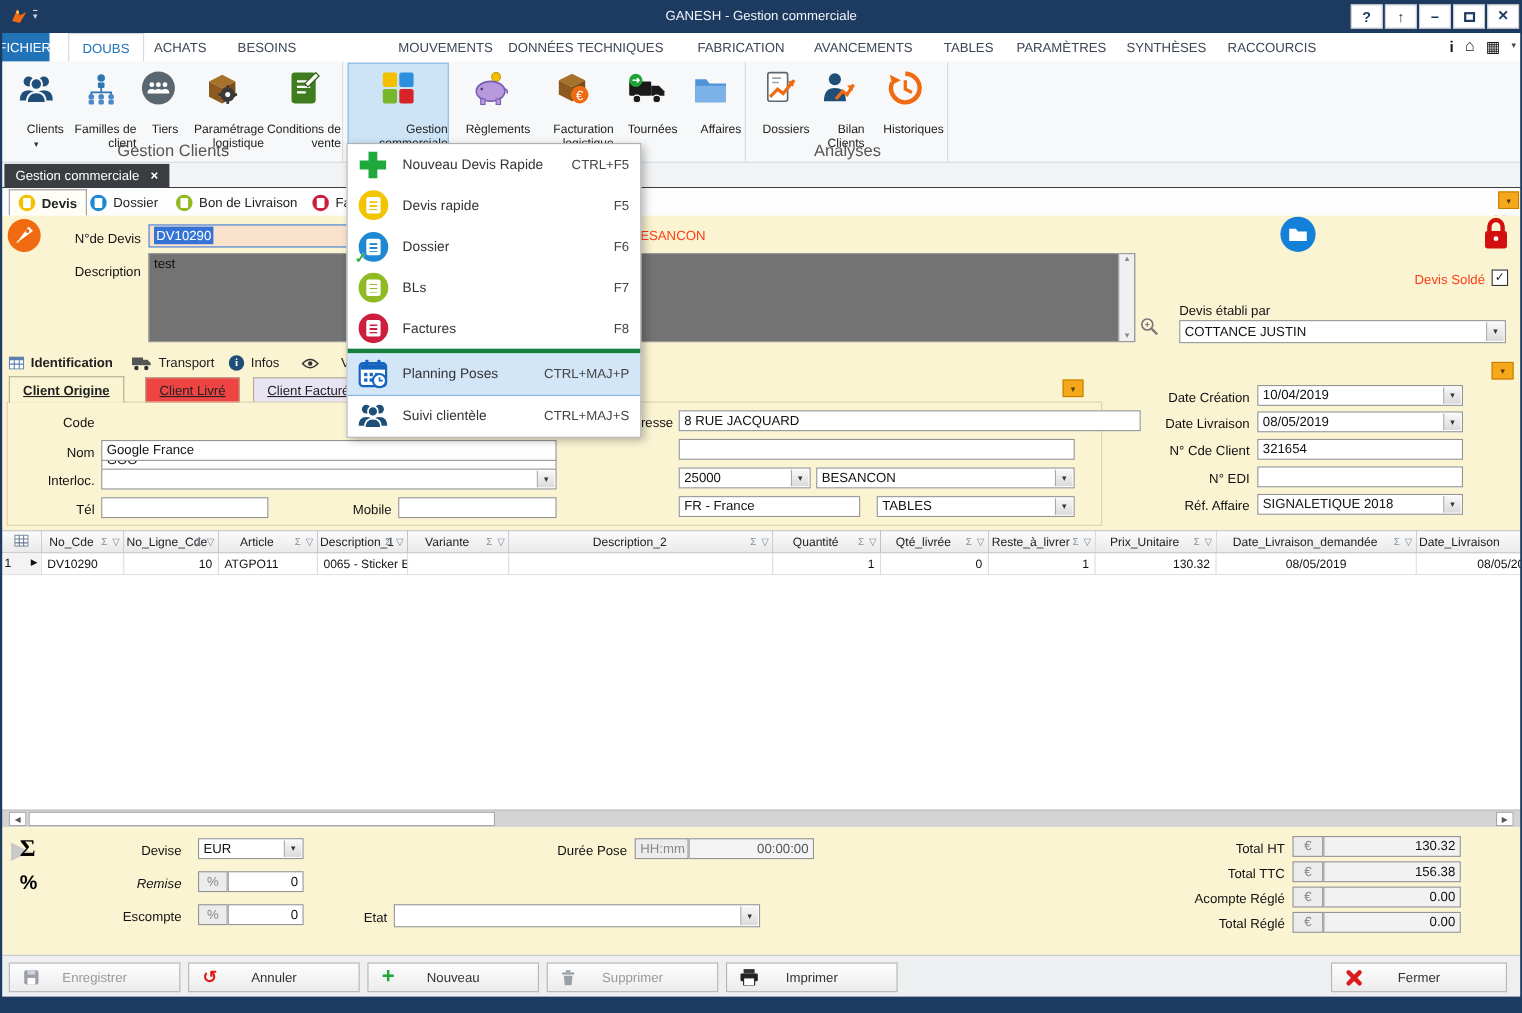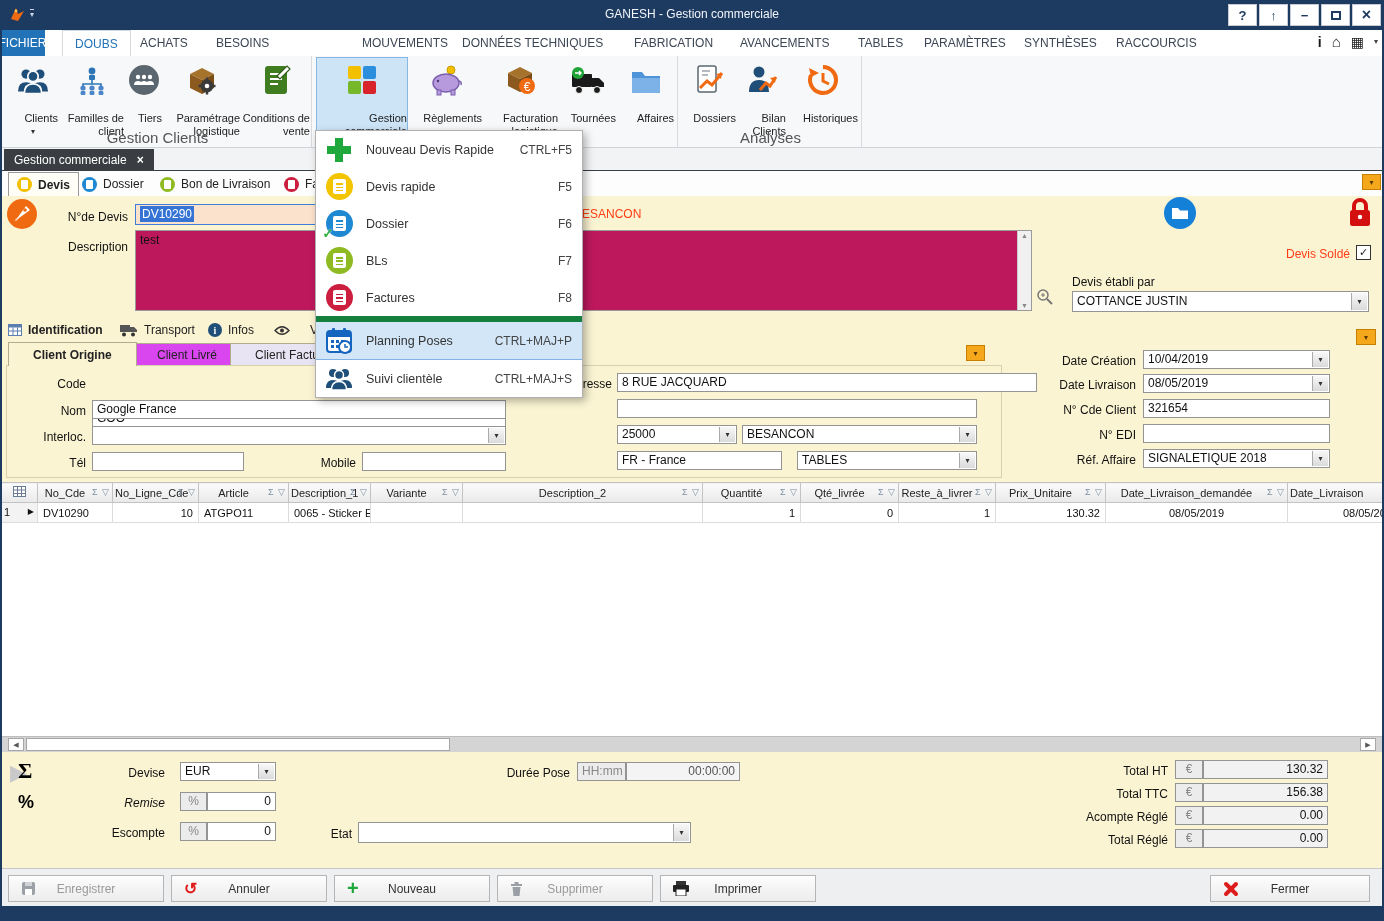--- a/index.html
+++ b/index.html
@@ -38,21 +38,21 @@
   
   .form{position:absolute;left:0;top:196px;width:1384px;height:286px;background:#fbf4d3;}
   .lbl{position:absolute;font-size:12px;color:#111;text-align:right;white-space:nowrap;}
   .tb{position:absolute;background:#fff;border:1px solid #949494;font-size:12px;line-height:17px;height:19px;padding:0 4px;white-space:nowrap;overflow:hidden;color:#111;}
   .gray{background:#ececec;color:#888;}
   .num{text-align:right;}
   .ddbtn{position:absolute;right:1px;top:1px;bottom:1px;width:16px;background:linear-gradient(#f8f8f8,#dadada);border-left:1px solid #aaa;font-size:8px;color:#333;display:flex;align-items:center;justify-content:center;}
   .obtn{position:absolute;width:19px;height:16px;background:#f6a81c;border:1px solid #c77f00;color:#5a3a00;font-size:8px;display:flex;align-items:center;justify-content:center;z-index:30;}
   .redtxt{color:#ff3c14;}
   .stab{position:absolute;top:320px;height:20px;display:flex;align-items:center;gap:6px;font-size:12px;color:#222;}
-  .ctab{position:absolute;height:23px;display:flex;align-items:center;padding:0 24px;font-size:12px;border:1px solid #b4ab8e;border-bottom:none;color:#222;}
+  .ctab{position:absolute;height:23px;display:flex;align-items:center;padding:0 12px;font-size:12px;border:1px solid #b4ab8e;border-bottom:none;color:#222;text-decoration:underline;}
   .panelbox{position:absolute;left:6px;top:364px;width:996px;height:113px;border:1px solid #d9d1ae;}
   
   .gridwrap{position:absolute;left:0;top:482px;width:1384px;}
   table.grid{border-collapse:collapse;table-layout:fixed;width:1384px;font-size:11px;}
   table.grid th{height:20px;background:linear-gradient(#fbfbfb,#e9e9e9);border:1px solid #c3c3c3;font-weight:normal;color:#222;position:relative;padding:0 2px;overflow:hidden;white-space:nowrap;}
   table.grid td{height:20px;background:#fff;border:1px solid #dcdcdc;padding:0 5px;overflow:hidden;white-space:nowrap;color:#111;}
   .thi{position:absolute;right:2px;top:4px;font-size:9px;color:#7d8ea0;letter-spacing:1px;}
   .thn{display:block;text-align:center;padding-right:20px;}
   .rowind{background:#f3f3f3 !important;position:relative;color:#333;}
   .whitearea{position:absolute;left:0;top:523px;width:1384px;height:213px;background:#fff;}
@@ -68,21 +68,21 @@
   .btn .bicon{position:absolute;left:12px;display:flex;align-items:center;}
   .disabled-look{color:#9a9a9a;}
   .bottomstrip{position:absolute;left:0;top:906px;width:1384px;height:15px;background:#1d3a60;}
   .edge{position:absolute;top:0;bottom:0;width:2px;background:#1d3a60;z-index:90;}
   
   .menu{position:absolute;left:315px;top:130px;width:268px;height:268px;background:#fff;border:1px solid #b0b0b0;box-shadow:3px 3px 8px rgba(0,0,0,.3);z-index:60;display:flex;flex-direction:column;}
   .mi{flex:1;display:flex;align-items:center;gap:12px;padding:0 10px 0 8px;}
   .mi .ico{width:30px;display:flex;justify-content:center;position:relative;}
   .mi .lab{flex:1;font-size:12.5px;color:#333;}
   .mi .sc{font-size:12px;color:#444;}
-  .mi.hilite{background:#d2e6f8;border-top:6px solid #15803d;border-bottom:1px solid #7fb2e5;}
+  .mi.hilite{background:#d2e6f8;border-top:4px solid #15803d;border-bottom:1px solid #7fb2e5;}
   .dc{width:27px;height:27px;border-radius:50%;position:relative;display:inline-block;}
   .dc::before{content:"";position:absolute;left:7px;top:6px;width:13px;height:15px;background:#fff;border-radius:2px;}
   .dc::after{content:"";position:absolute;left:10px;top:10px;width:7px;height:8px;background:repeating-linear-gradient(to bottom,currentColor 0 1.5px,transparent 1.5px 3.5px);}
   .chk{position:absolute;left:-3px;bottom:-4px;color:#2fae3c;font-weight:bold;font-size:13px;text-shadow:0 0 2px #fff;}
   .checkbox{position:absolute;width:15px;height:15px;background:#fff;border:1px solid #333;font-size:11px;line-height:13px;text-align:center;color:#222;}
 </style>
 </head>
 <body>
 
 <div class="app">
@@ -366,21 +366,21 @@
 
     <span class="abs" style="left:1348px;top:1px;">
       <svg width="24" height="31" viewBox="0 0 24 31">
           <path d="M6 13 V9 a6 6 0 0 1 12 0 v4" stroke="#d40f0f" stroke-width="4" fill="none"></path>
           <rect x="2" y="13" width="20" height="16" rx="2.5" fill="#d40f0f"></rect>
           <circle cx="12" cy="20" r="2.2" fill="#fff"></circle>
         </svg>
     </span>
 
     <div class="lbl" style="left:28px;top:44px;width:100px;">Description</div>
-    <div class="abs" style="left:135px;top:34px;width:897px;height:81px;background:#be185d;border:1px solid #9a9a9a;">
+    <div class="abs" style="left:135px;top:34px;width:897px;height:81px;background:#737373;border:1px solid #9a9a9a;">
       <div style="position:absolute;left:4px;top:2px;font-size:12px;color:#111;">test</div>
       <div style="position:absolute;right:0;top:0;bottom:0;width:14px;background:#f0f0f0;border-left:1px solid #ccc;">
         <div style="position:absolute;top:1px;left:0;right:0;text-align:center;font-size:7px;color:#888;">▲</div>
         <div style="position:absolute;bottom:1px;left:0;right:0;text-align:center;font-size:7px;color:#888;">▼</div>
       </div>
     </div>
     <span class="abs" style="left:1036px;top:92px;">
       <svg width="17" height="17" viewBox="0 0 17 17">
           <circle cx="7" cy="7" r="5" stroke="#777" stroke-width="1.5" fill="none"></circle>
           <path d="M11 11 L16 16" stroke="#777" stroke-width="2"></path>
@@ -422,21 +422,21 @@
       <svg width="16" height="11" viewBox="0 0 16 11">
           <path d="M1 5.5 Q8 -2 15 5.5 Q8 13 1 5.5Z" fill="none" stroke="#333" stroke-width="1.3"></path>
           <circle cx="8" cy="5.5" r="2" fill="#333"></circle>
         </svg>
       <span>Vue</span>
     </div>
 
     <div class="ctab" style="left:8px;top:146px;height:24px;background:#fbf4d3;font-weight:bold;z-index:5;">
         <span>Client Origine</span>
       </div>
-    <div class="ctab" style="left:132px;top:147px;background:#d946ef;">
+    <div class="ctab" style="left:132px;top:147px;background:#ef4444;">
         <span>Client Livré</span>
       </div>
     <div class="ctab" style="left:230px;top:147px;background:#e9e4f4;">
         <span>Client Facturé</span>
       </div>
     <div class="panelbox" style="top:169px;"></div>
     <div class="obtn" style="left:966px;top:149px;">▾</div>
     <div class="obtn" style="left:1356px;top:133px;width:20px;">▾</div>
 
     <div class="lbl" style="left:6px;top:181px;width:80px;">Code</div>

